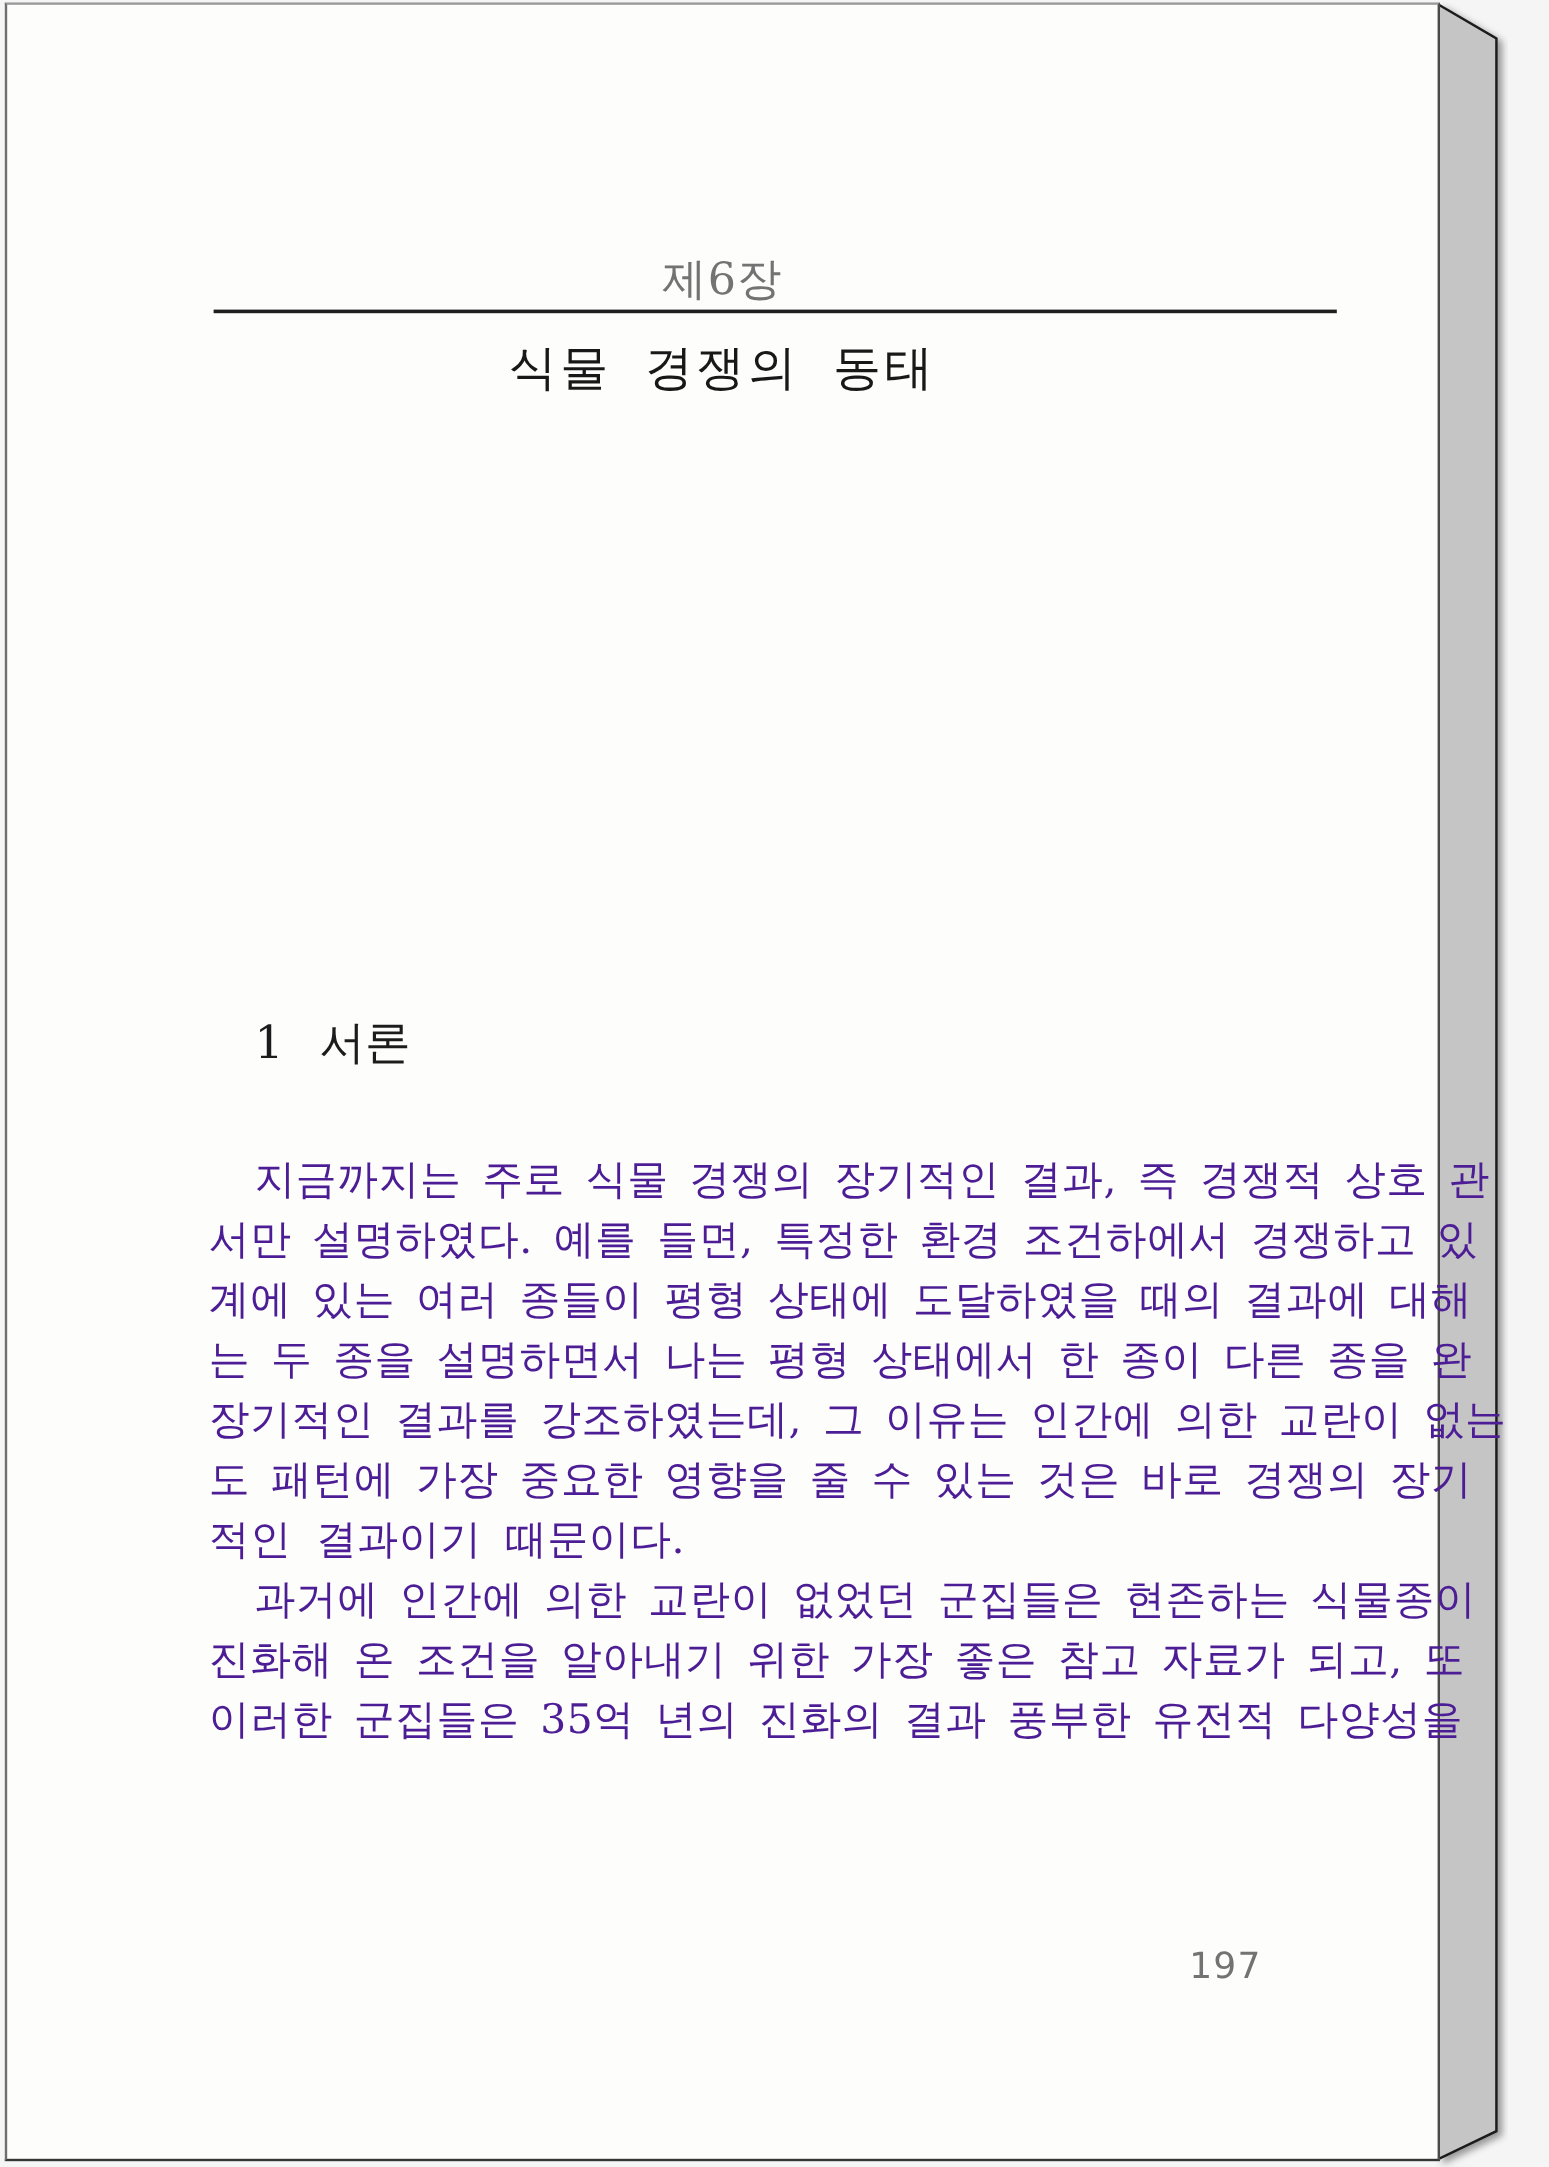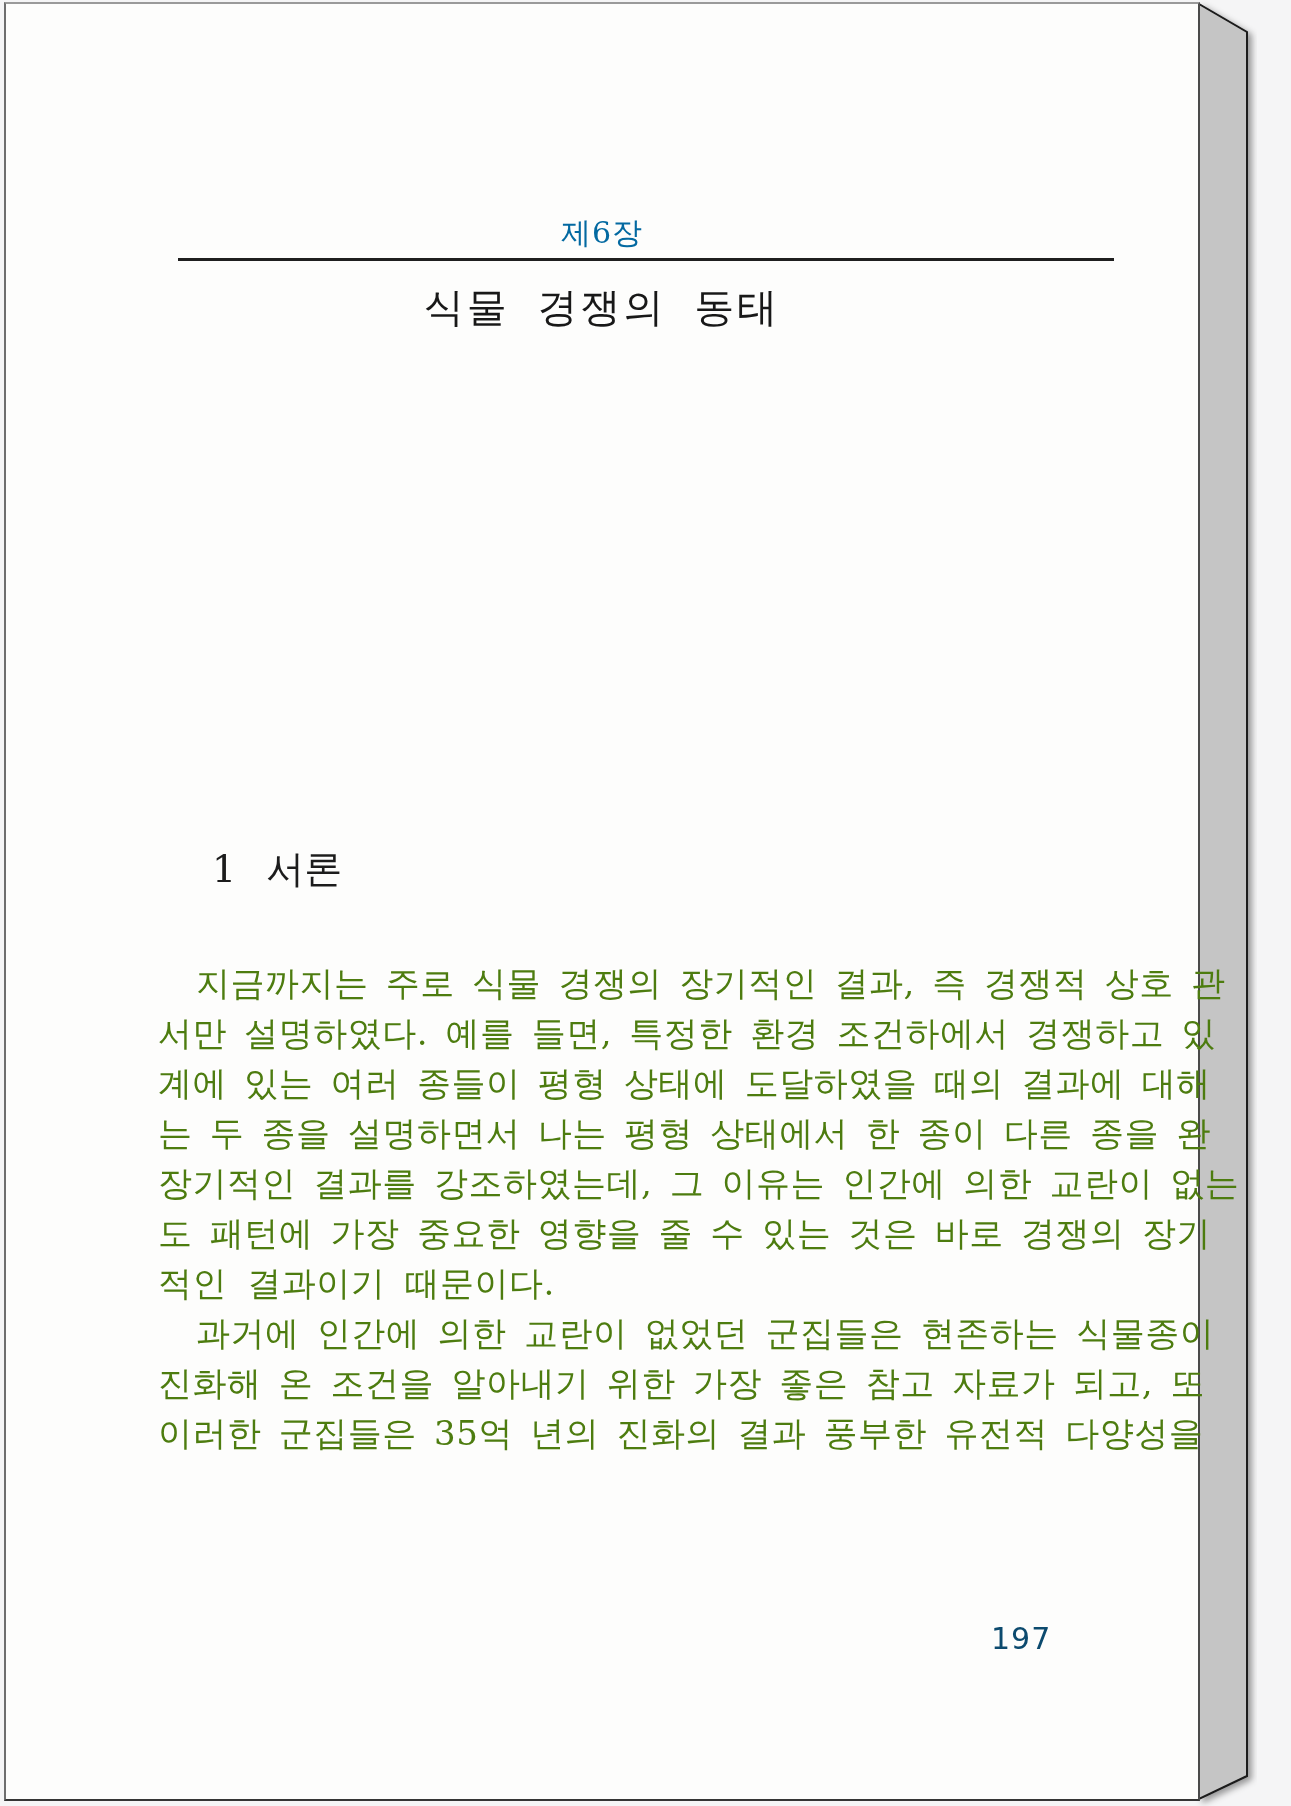--- a/index.html
+++ b/index.html
@@ -37,23 +37,23 @@
     border-top-color: #9a9a9a;
     border-left-color: #6e6e6e;
     border-bottom-color: #353535;
   }
   .chapter-label {
     position: absolute;
     top: 212px;
     left: 0;
     width: 100%;
     text-align: center;
-    font-size: 30px;
+    font-size: 37px;
     line-height: 34px;
-    color: #0369a1;
+    color: #737373;
     letter-spacing: 1px;
   }
   .chapter-rule {
     position: absolute;
     top: 254px;
     left: 172px;
     width: 936px;
     height: 3px;
     background: #1f1f1f;
   }
@@ -76,24 +76,24 @@
     left: 206px;
     font-size: 38px;
     line-height: 46px;
     color: #1c1c1c;
     word-spacing: 18px;
     text-align: right;
   }
   .body-block {
     position: absolute;
     top: 954px;
-    left: 152px;
+    left: 168px;
     width: 984px;
     font-size: 34px;
-    color: #4d7c0f;
+    color: #4c1d95;
   }
   .line {
     height: 50px;
     line-height: 50px;
     text-align: justify;
     text-align-last: justify;
     word-spacing: 6px;
     letter-spacing: 0.5px;
     white-space: nowrap;
   }
@@ -102,21 +102,21 @@
     text-align: left;
     text-align-last: left;
     word-spacing: 9px;
   }
   .page-number {
     position: absolute;
     top: 1618px;
     left: 985px;
     font-size: 30px;
     line-height: 34px;
-    color: #0c4a6e;
+    color: #737373;
     font-family: "DejaVu Sans", "Liberation Sans", sans-serif;
     letter-spacing: 1px;
   }
 </style>
 </head>
 <body>
 
 <div class="stage">
 
   <svg class="edge-svg" viewBox="0 0 1291 1806" xmlns="http://www.w3.org/2000/svg">

